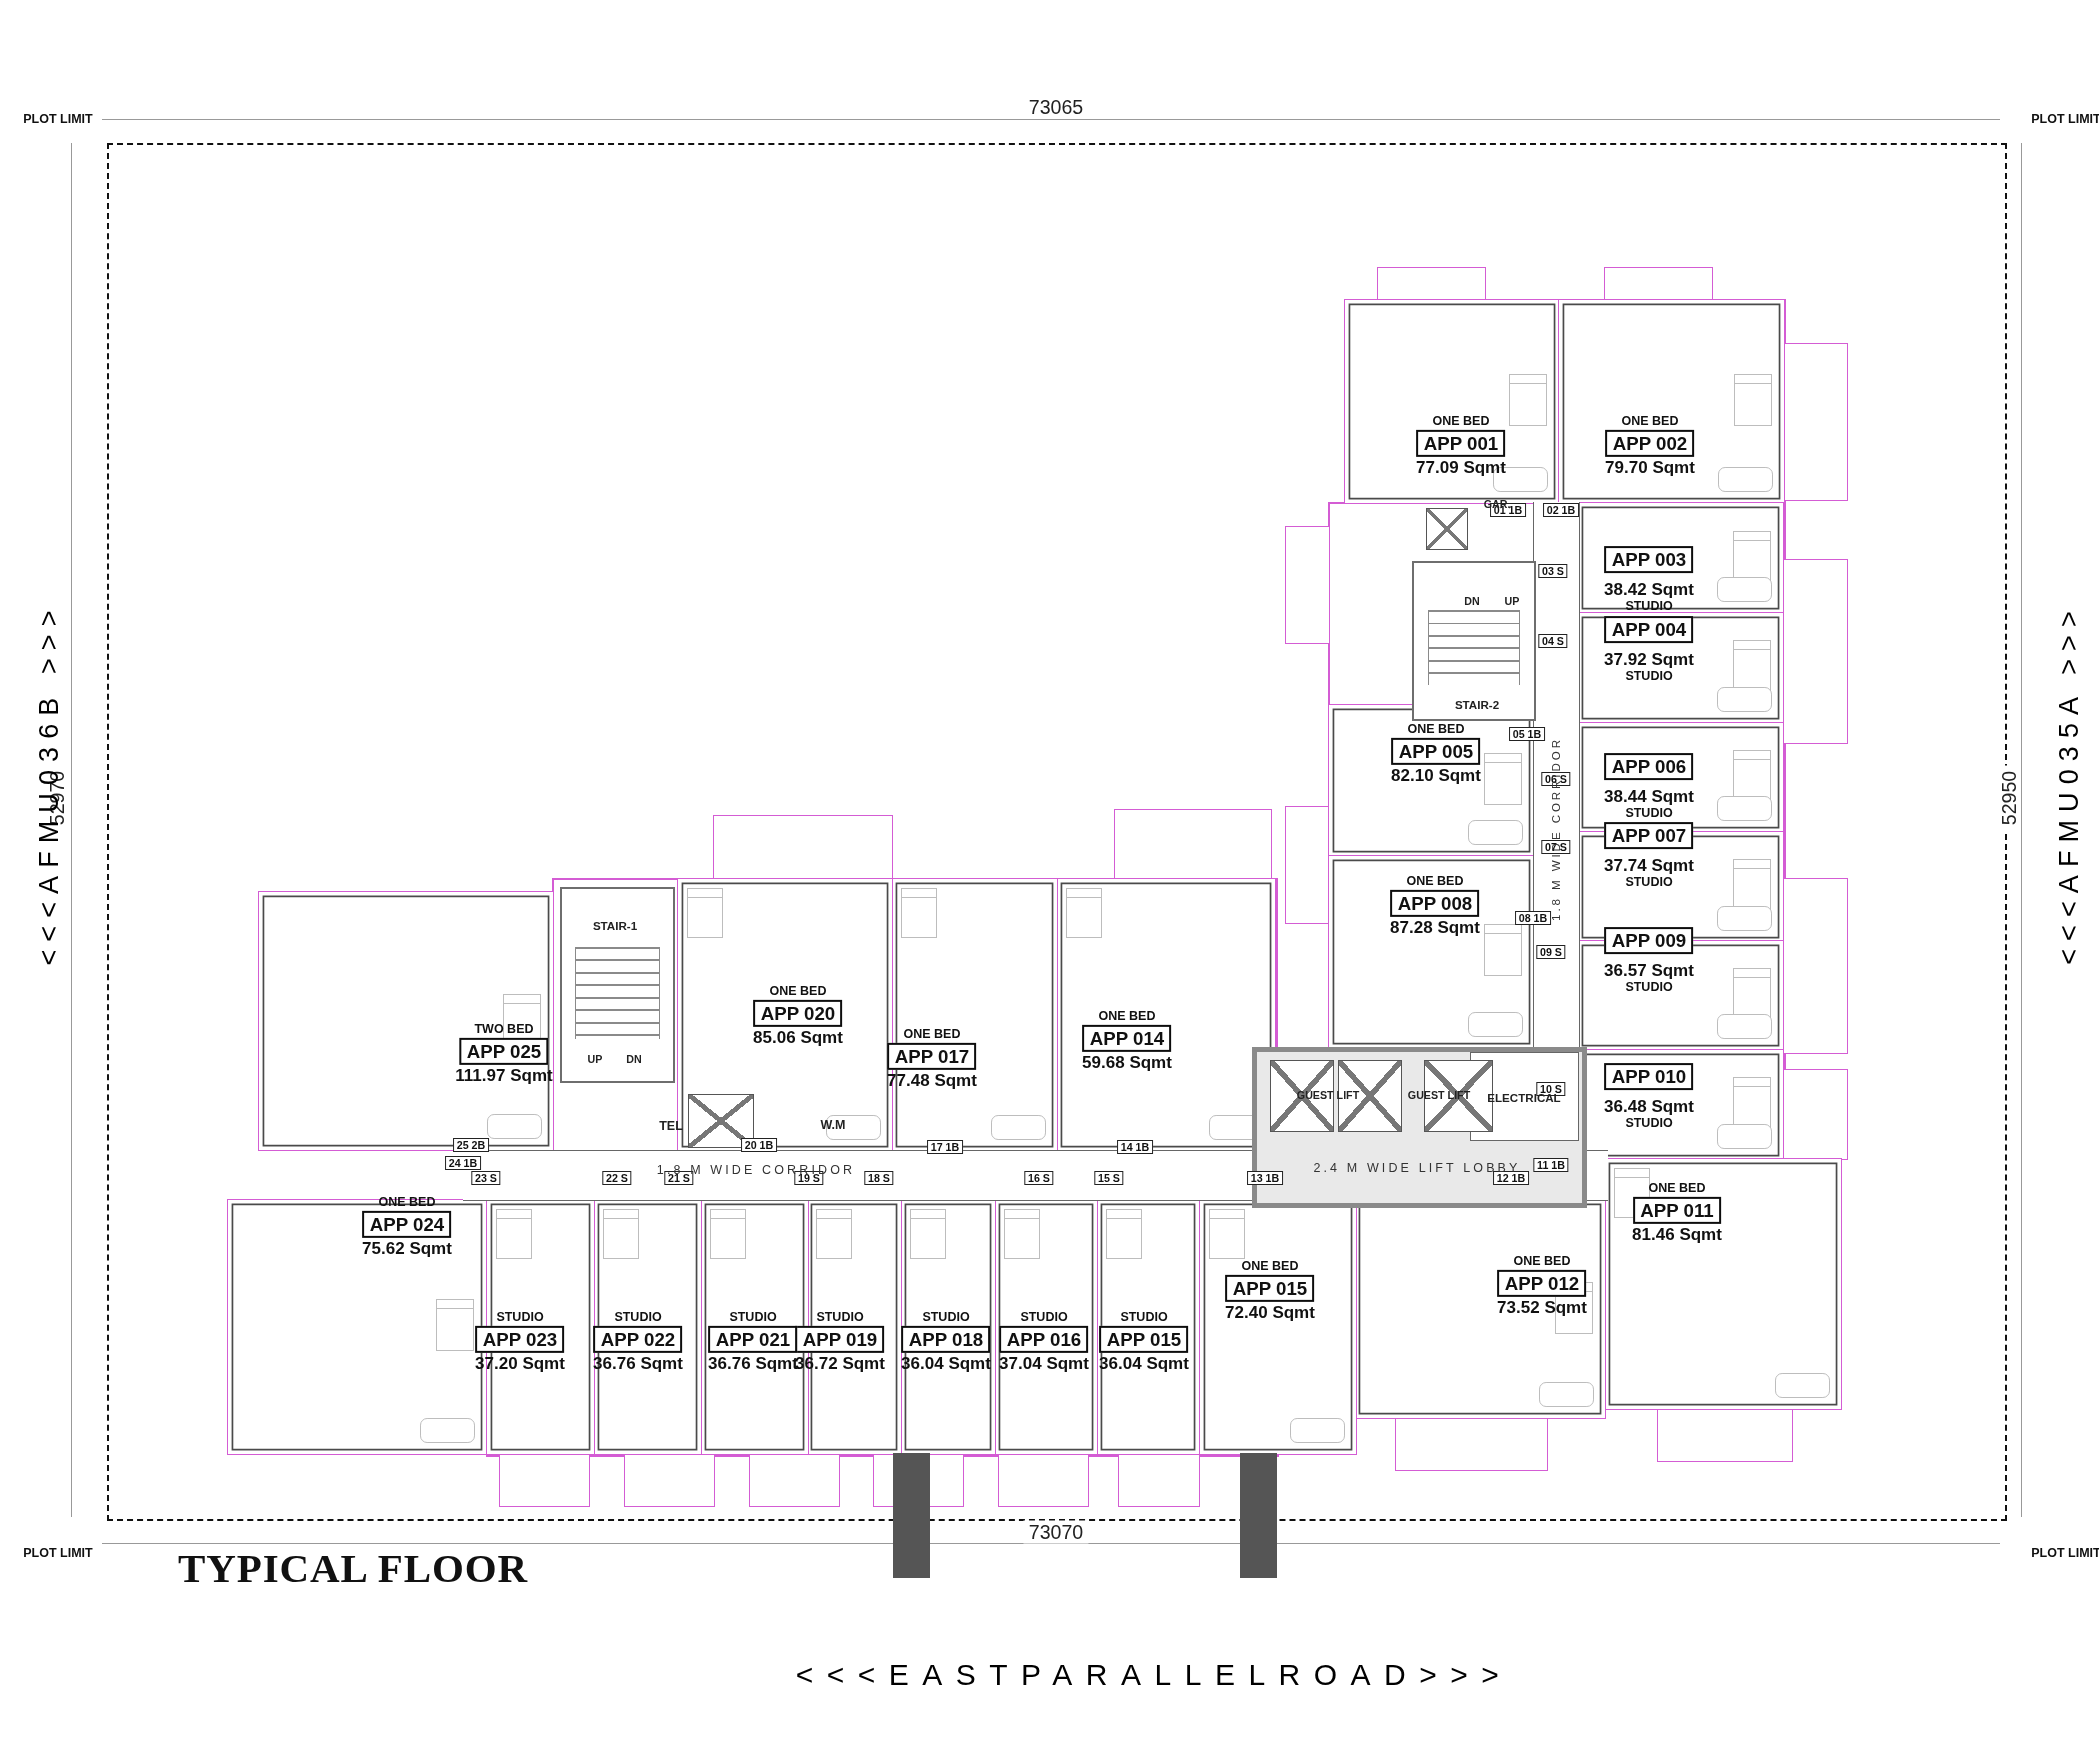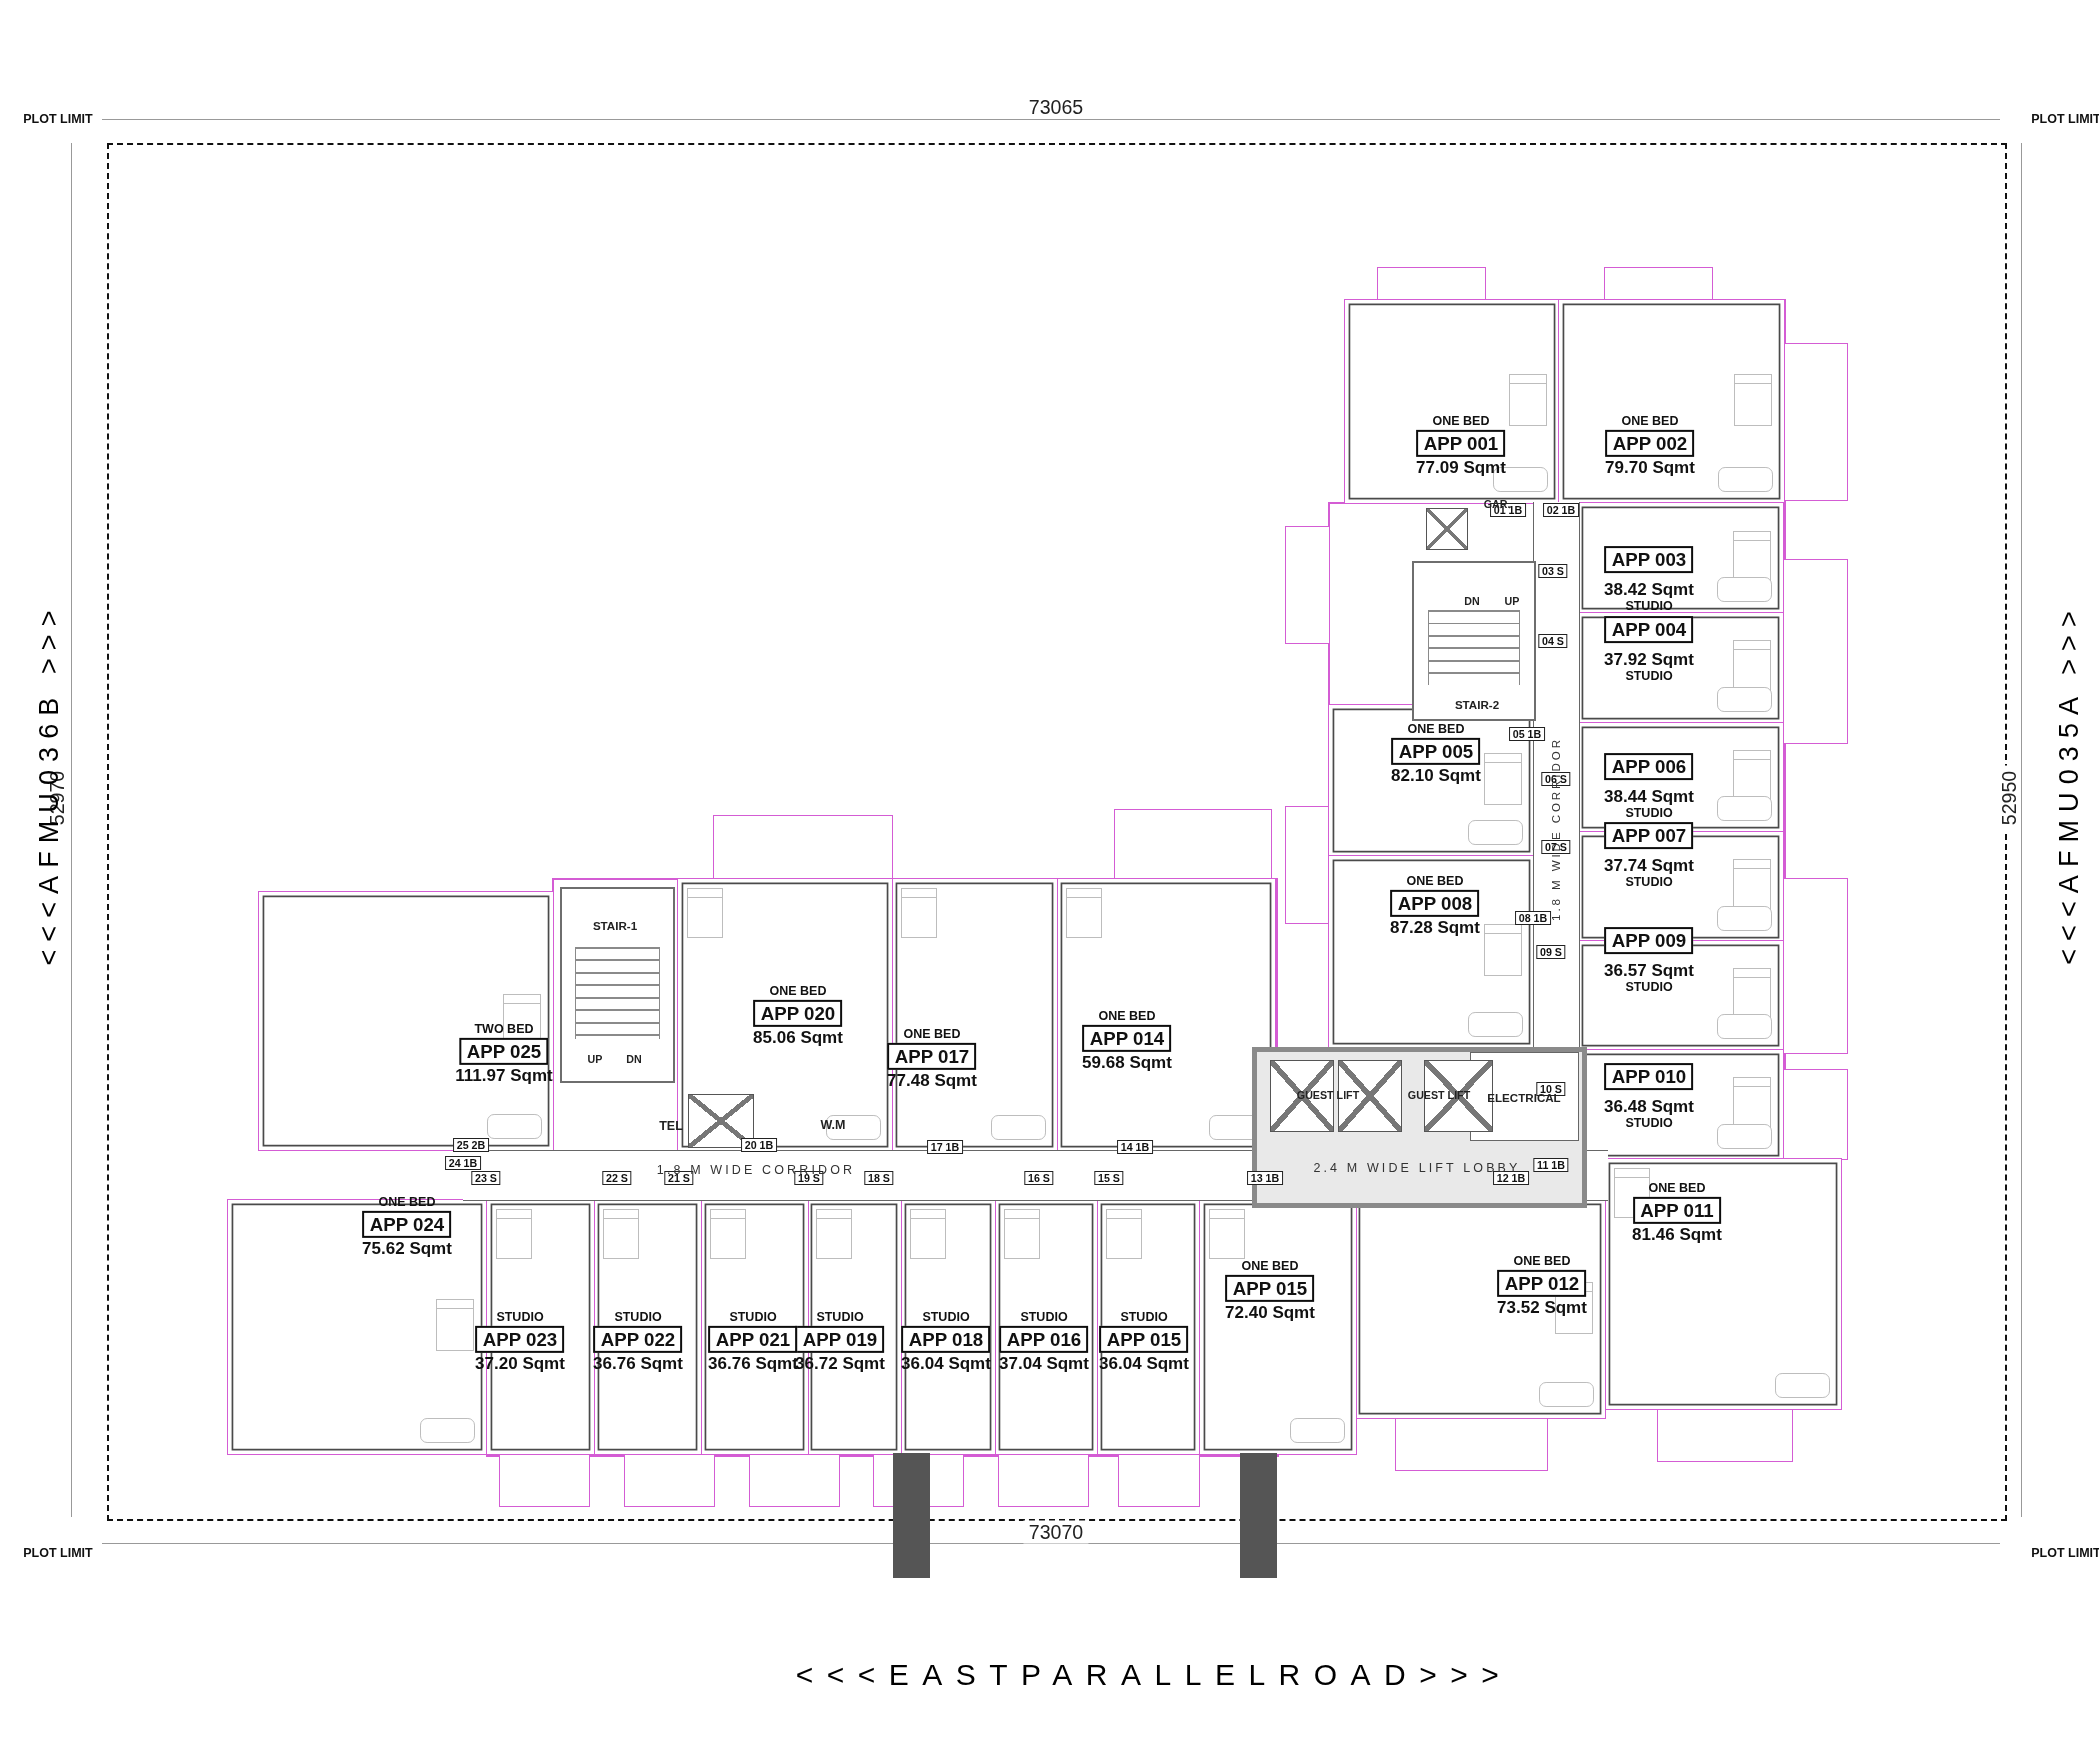--- a/index.html
+++ b/index.html
@@ -66,20 +66,21 @@
   <div class="ctr dimlabel" style="left:1056px;top:107px;">73065</div>
   <div class="ctr dimlabel" style="left:1056px;top:1532px;">73070</div>
   <div class="ctr dimlabel rot" style="left:57px;top:798px;">52970</div>
   <div class="ctr dimlabel rot" style="left:2009px;top:798px;">52950</div>
 
   <div class="ctr plotlimit" style="left:58px;top:119px;">PLOT LIMIT</div>
   <div class="ctr plotlimit" style="left:2066px;top:119px;">PLOT LIMIT</div>
   <div class="ctr plotlimit" style="left:58px;top:1553px;">PLOT LIMIT</div>
   <div class="ctr plotlimit" style="left:2066px;top:1553px;">PLOT LIMIT</div>
 
+  <div class="title" style="left:178px;top:1544px;">TYPICAL FLOOR</div>
 
   <div id="plan">
       <div class="blk" style="left: 1344px; top: 299px; width: 438px; height: 203px;"></div>
       <div class="blk" style="left: 1577px; top: 502px; width: 205px; height: 657px;"></div>
       <div class="blk" style="left: 1328px; top: 502px; width: 205px; height: 657px;"></div>
       <div class="blk" style="left: 552px; top: 878px; width: 722px; height: 272px;"></div>
       <div class="blk" style="left: 486px; top: 1199px; width: 789px; height: 254px;"></div>
       <div class="bal" style="left: 1782px; top: 343px; width: 64px; height: 156px;"></div>
       <div class="bal" style="left: 1782px; top: 559px; width: 64px; height: 183px;"></div>
       <div class="bal" style="left: 1782px; top: 878px; width: 64px; height: 174px;"></div>

